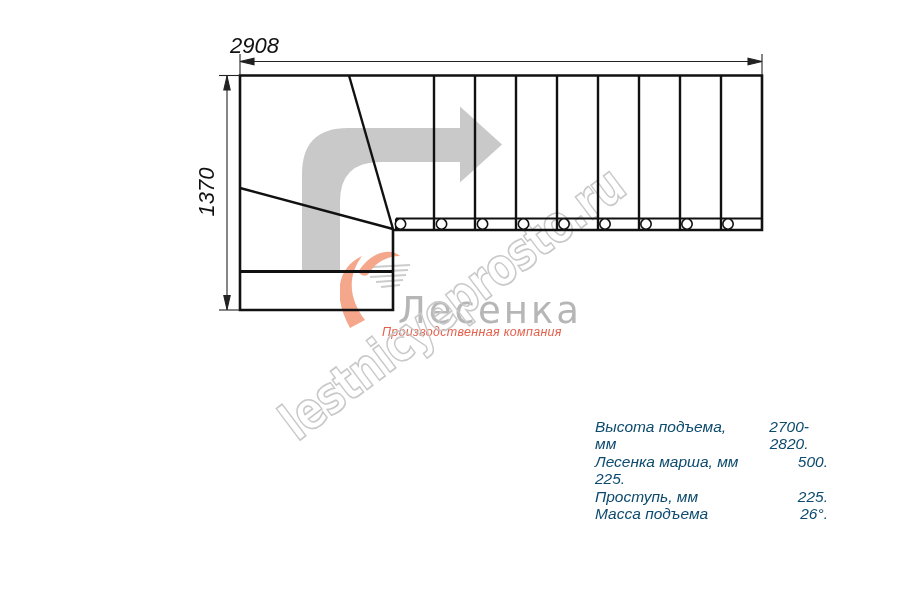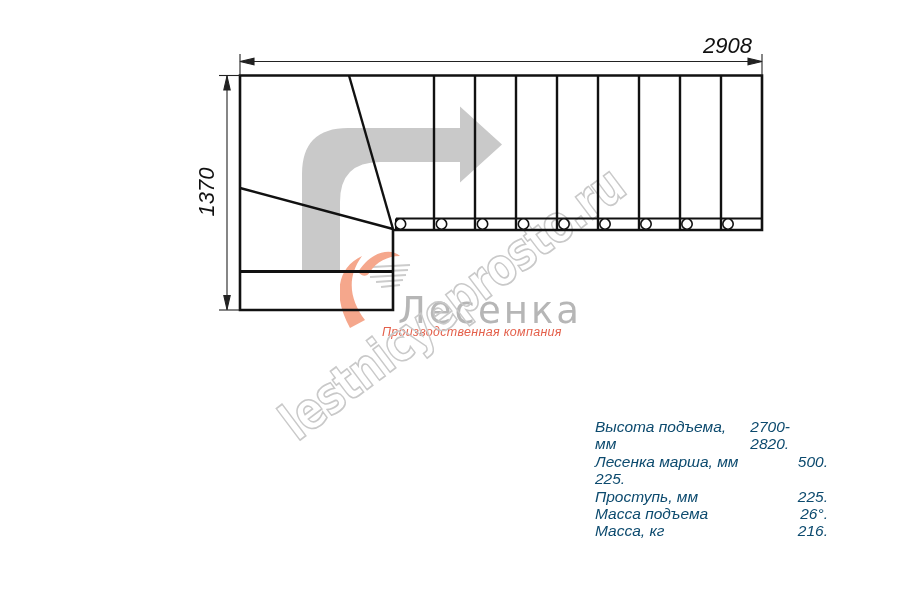--- a/index.html
+++ b/index.html
@@ -5,21 +5,21 @@
   html,body{margin:0;padding:0;background:#fff;}
   #stage{
     position:relative;width:900px;height:600px;background:#fff;overflow:hidden;
     font-family:"Liberation Sans",sans-serif;
   }
   svg{position:absolute;left:0;top:0;}
   .dim-text{
     position:absolute;font-style:italic;font-size:22px;color:#111;
     font-family:"Liberation Sans",sans-serif;white-space:nowrap;
   }
-  #dim-top{left:230px;top:33px;width:522px;text-align:right;}
+  #dim-top{left:230px;top:33px;width:522px;text-align:left;}
   #dim-left{left:207px;top:192px;transform:translate(-50%,-50%) rotate(-90deg);}
   #watermark{
     position:absolute;left:452px;top:303px;
     transform:translate(-50%,-50%) rotate(-37deg) scaleX(0.8);
     font-family:"DejaVu Sans",sans-serif;font-weight:bold;font-size:52px;
     letter-spacing:-1px;white-space:nowrap;
     color:rgba(255,255,255,0.05);
     -webkit-text-stroke:1.7px #c9c9c9;
     z-index:3;
   }
@@ -33,21 +33,21 @@
     font-size:12.5px;font-style:italic;color:#e4604b;letter-spacing:0.3px;white-space:nowrap;
   }
   #plan{z-index:4;}
   #arrow-layer{z-index:1;}
   #specs{
     position:absolute;left:595px;top:418px;width:233px;z-index:5;
     font-style:italic;font-size:15.5px;color:#0c4a6e;
   }
   .spec-row{display:flex;justify-content:space-between;line-height:17.4px;}
   .spec-label{text-align:left;}
-  .spec-value{text-align:left;}
+  .spec-value{text-align:center;}
 </style>
 </head>
 <body>
 
 <div id="stage">
 
   <svg id="arrow-layer" width="900" height="600" viewBox="0 0 900 600">
     <path d="M 302,270 L 302,174 Q 302,128 348,128 L 460,128 L 460,106.5 L 502,144.5
              L 460,182.5 L 460,162 L 380,162 Q 340,162 340,202 L 340,270 Z" fill="#c9c9c9"></path>
   </svg>
@@ -142,19 +142,15 @@
       <span class="spec-value">225.</span>
     </div>
     <div class="spec-row">
       <span class="spec-label">Проступь, мм</span>
       <span class="spec-value">225.</span>
     </div>
     <div class="spec-row">
       <span class="spec-label">Масса подъема</span>
       <span class="spec-value">26°.</span>
     </div>
-    <div class="spec-row">
-      <span class="spec-label">Масса, кг</span>
-      <span class="spec-value">216.</span>
-    </div>
   </div>
 
 </div>
 
 </body></html>

